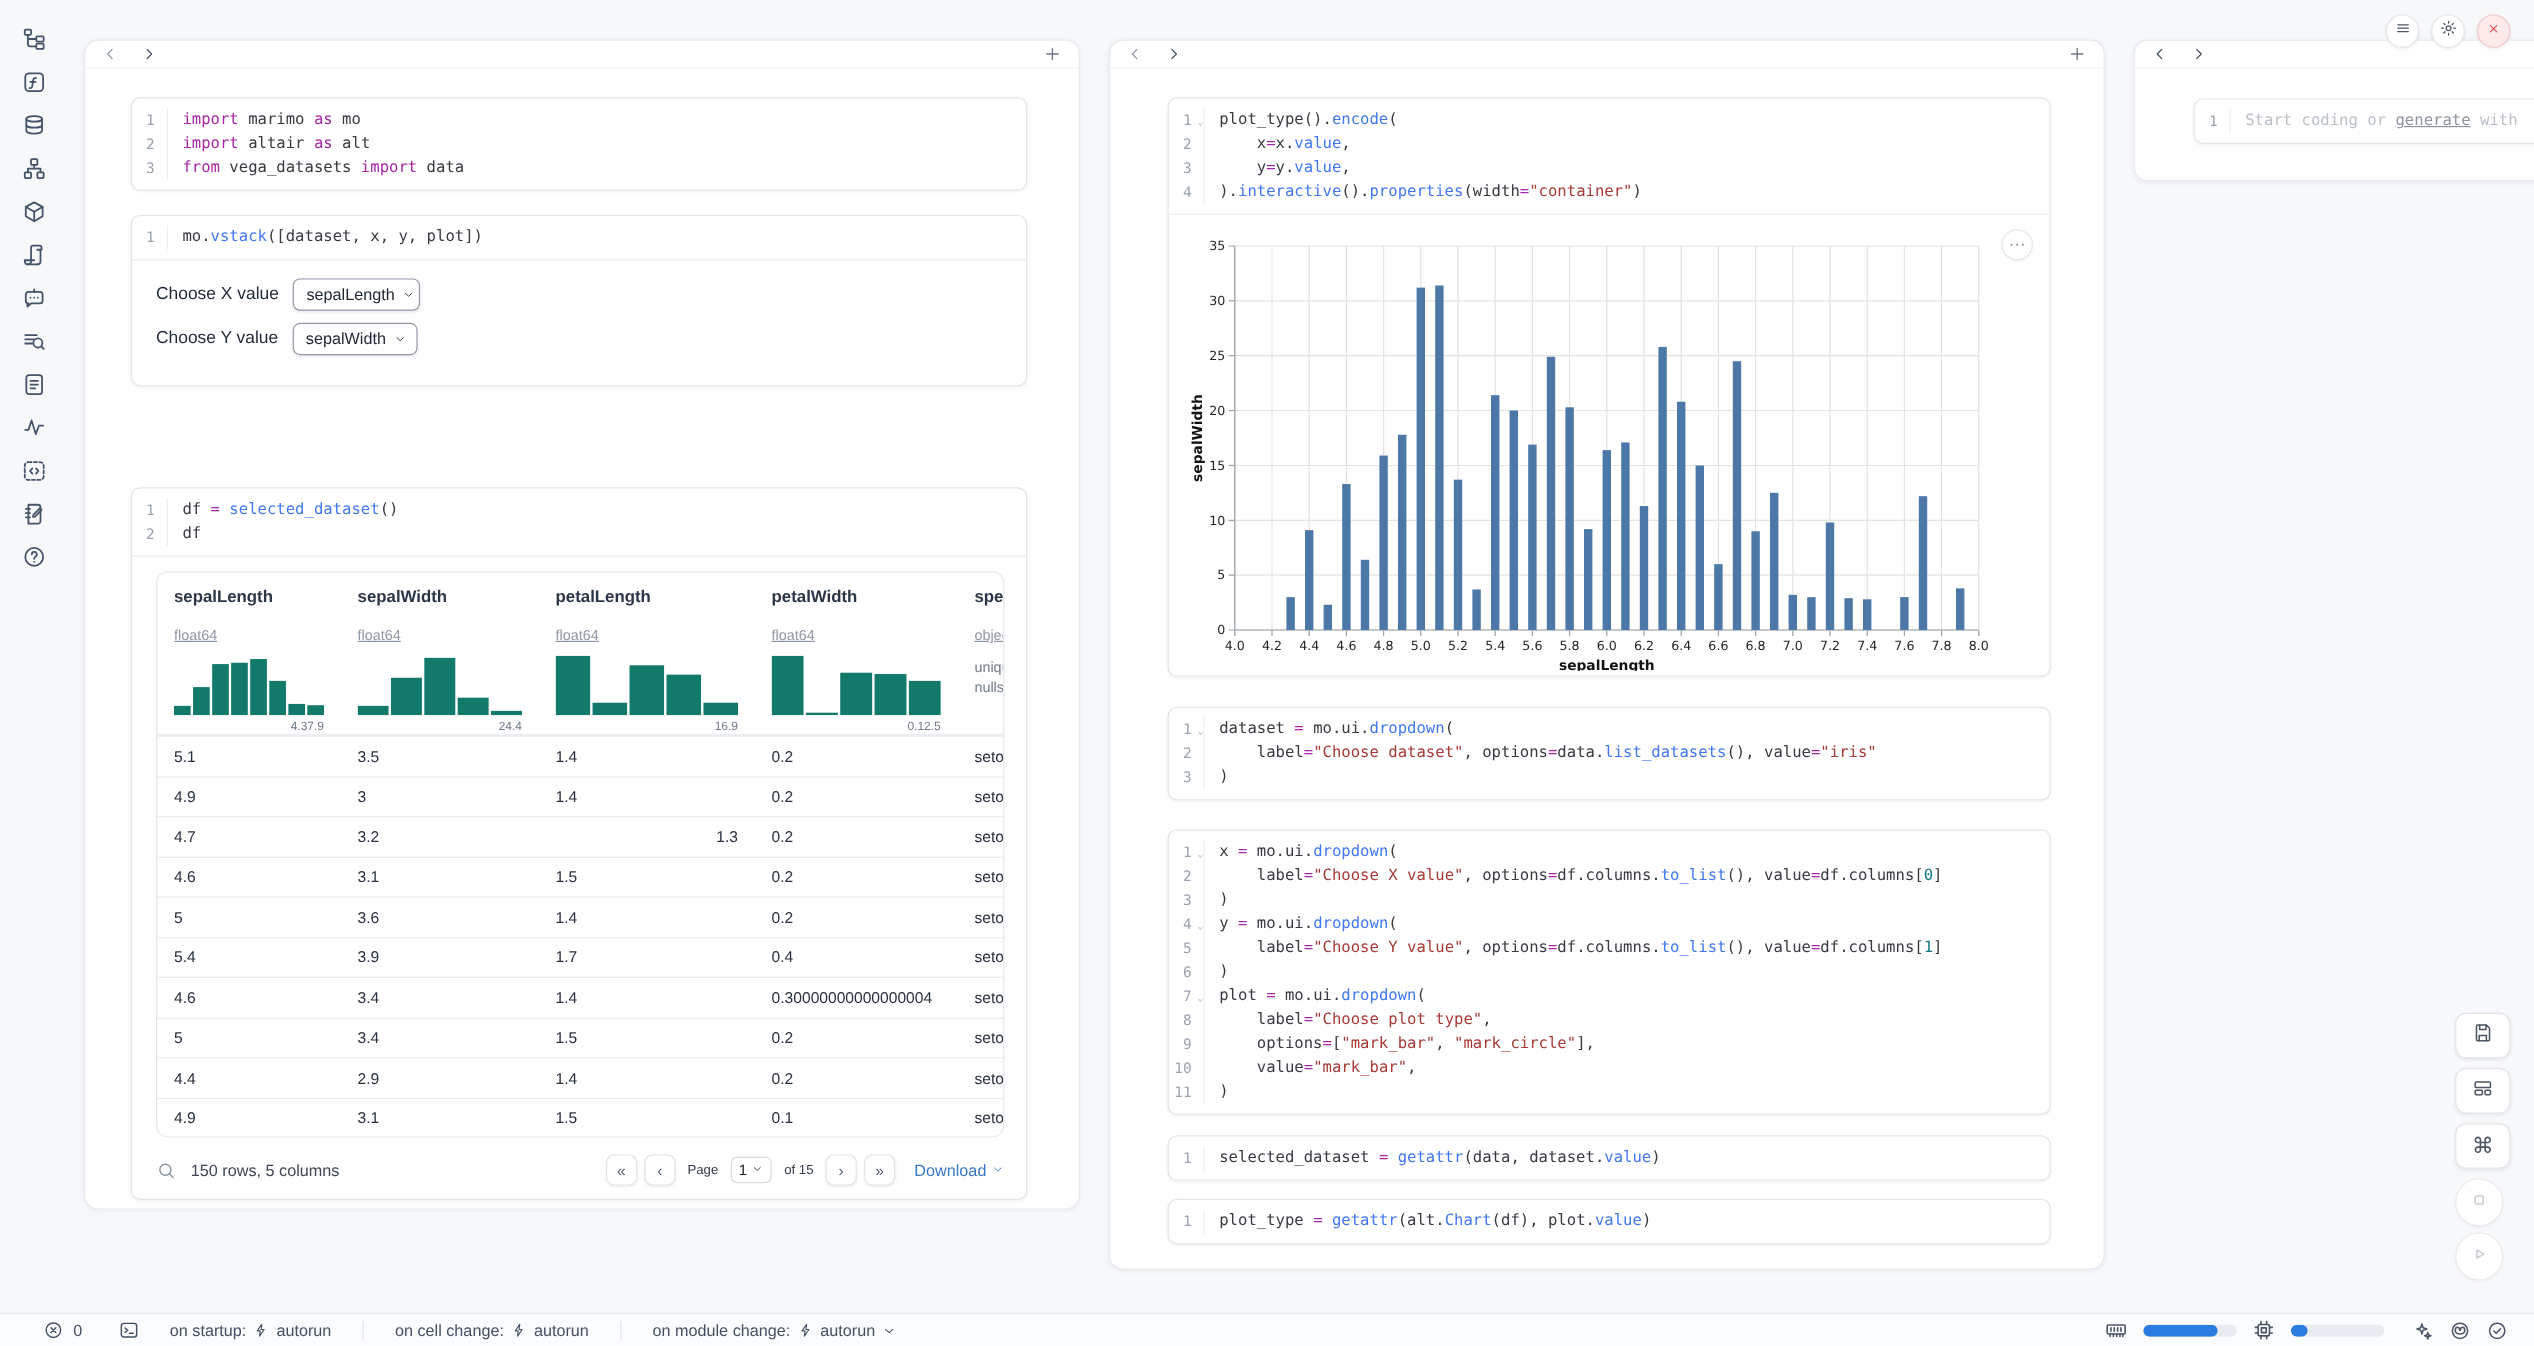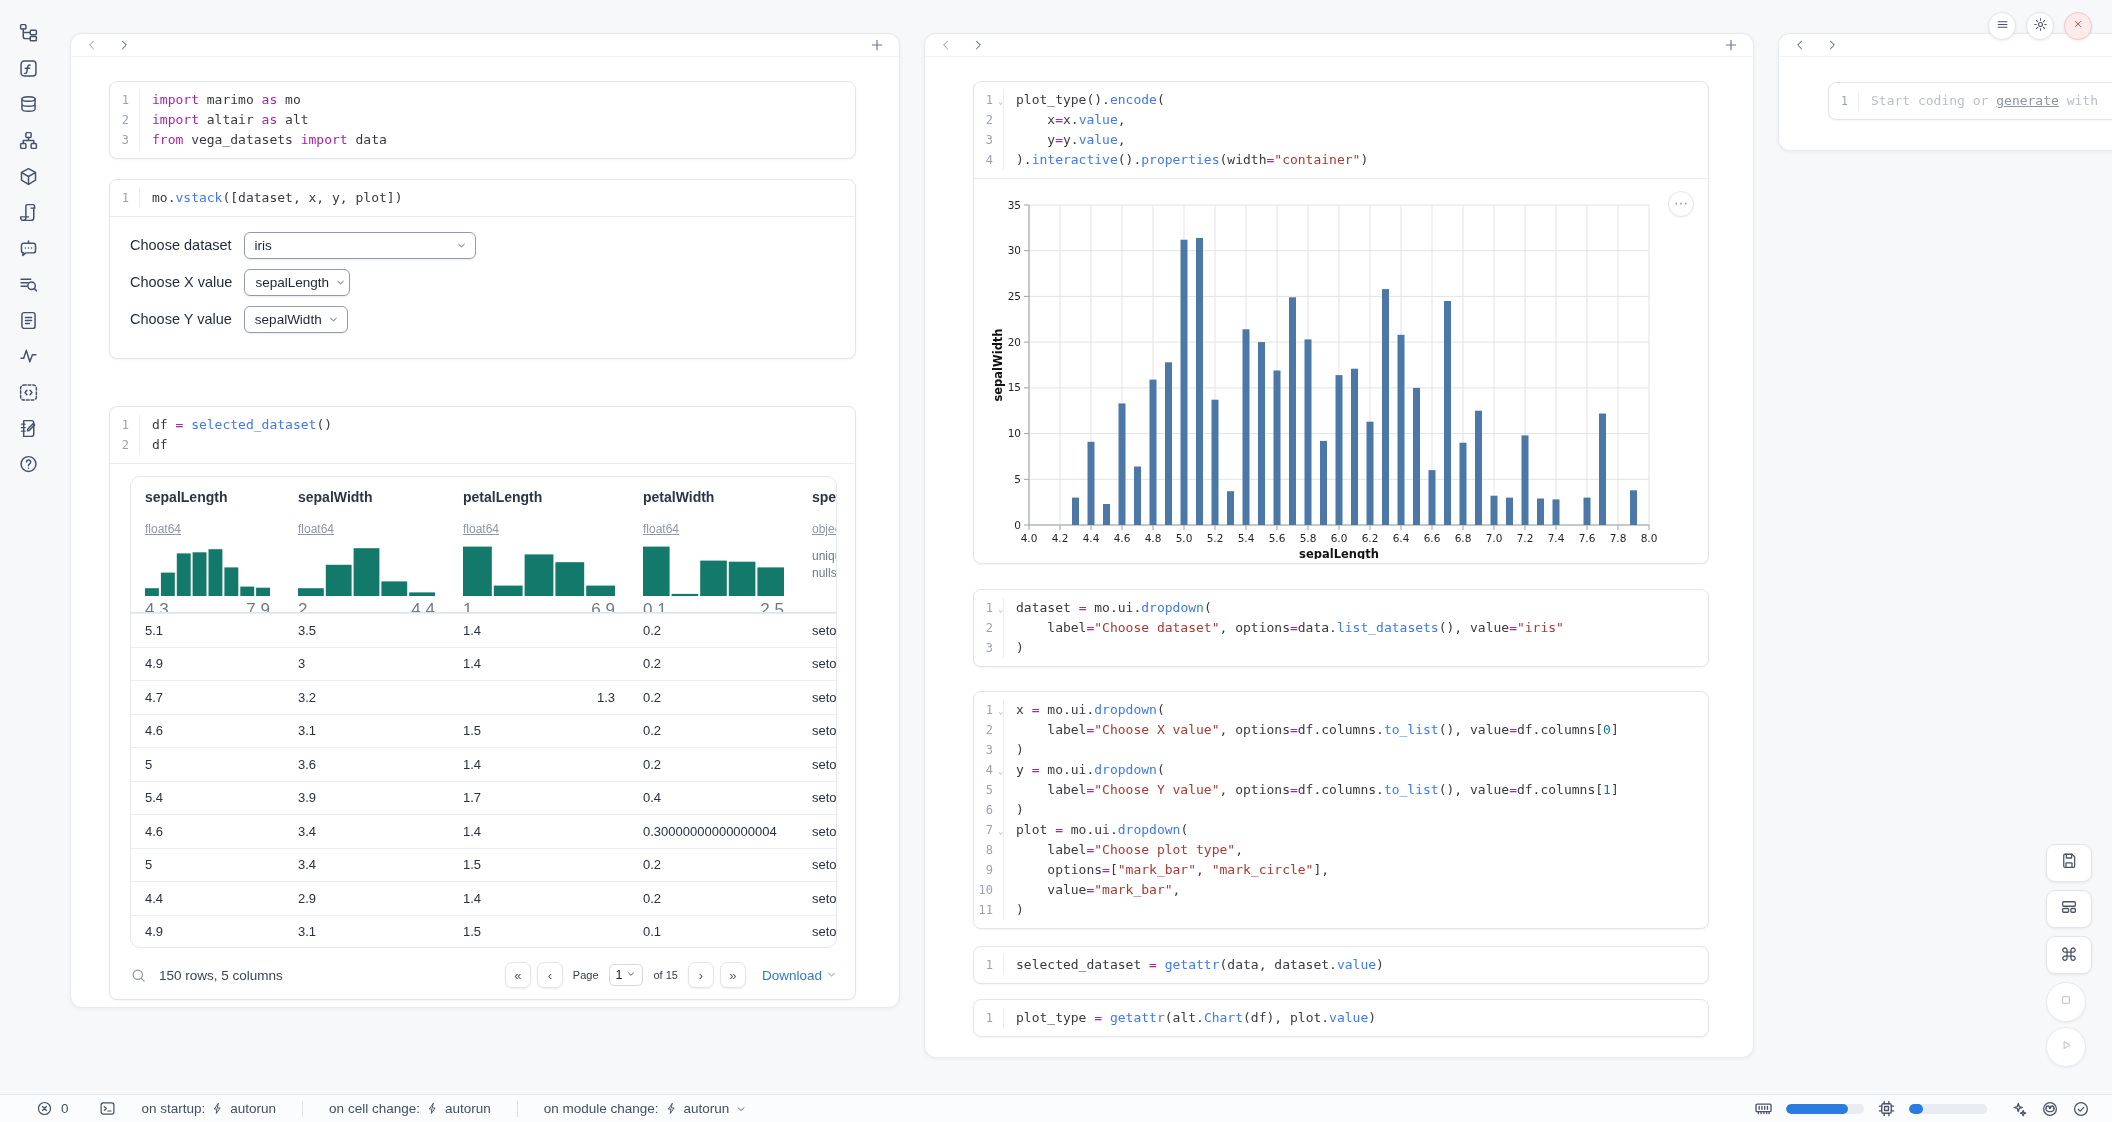--- a/index.html
+++ b/index.html
@@ -36,21 +36,21 @@
     background:#fff; box-shadow:0 1px 2px rgba(0,0,0,.08); cursor:pointer; }
   .sel-ch { color:#333; line-height:0; margin-left:6px; }
   
   .dftable { position:absolute; left:20px; top:69px; width:707px; height:472px;
     border:1px solid #e4e7ec; border-radius:10px; overflow:hidden; background:#fff; }
   .thead { display:flex; height:136px; border-bottom:1px solid #dfe3e9; overflow:hidden; }
   .th { flex:none; padding:12px 14px 0 14px; }
   .cname { font-size:14px; font-weight:bold; color:#2a3647; }
   .ctype { font-size:12px; color:#8d97a5; margin-top:17px;text-decoration:underline; }
   .chist { margin-top:8px; line-height:0; }
-  .crange { display:flex; justify-content:space-between; font-size:17px; color:#6f7a88; margin-top:4px; }
+  .crange { display:flex; justify-content:flex-end; font-size:10px; color:#6f7a88; margin-top:4px; }
   .cmeta { margin-top:12px; font-size:12px; color:#6d7886; line-height:17px; }
   .trow { display:flex; height:33.5px; align-items:center; border-top:1px solid #e9ecf0; font-size:13px; color:#28313f; }
   .trow:first-of-type { border-top:none; }
   .td { flex:none; padding:0 14px; white-space:nowrap; overflow:hidden; }
   .tfoot { position:absolute; left:20px; top:545px; width:707px; height:46px; display:flex; align-items:center; }
   .tsearch { color:#8a94a2; line-height:0; margin-right:12px; }
   .tsummary { font-size:13.5px; color:#3c4654; }
   .pag { margin-left:auto; display:flex; align-items:center; gap:6px; }
   .pbtn { width:26px; height:26px; border:1px solid #e2e5ea; border-radius:7px; background:#fff;
     box-shadow:0 1px 2px rgba(0,0,0,.07); color:#55606e; font-size:13px; cursor:pointer; }
@@ -216,29 +216,20 @@
   </div>
   <div class="cell" style="top:145px">
     <div class="code">
         <div class="cl">
           <span class="ln">1</span>
           <span class="lc"><span style="color: rgb(56, 58, 66);">mo.</span><span style="color: rgb(64, 120, 242);">vstack</span><span style="color: rgb(56, 58, 66);">([dataset, x, y, plot])</span></span>
         </div>
       </div>
     <div class="divider"></div>
     <div class="controls">
-        <div class="ctl-row">
-          <span class="ctl-label">Choose dataset</span>
-          <div class="sel" style="width: 232px;">
-            <span>iris</span>
-            <span class="sel-ch"><svg width="11" height="11" viewBox="0 0 24 24" fill="none" stroke="currentColor" stroke-width="1.7" stroke-linecap="round" stroke-linejoin="round">
-                <path d="M6 9.5l6 5.5 6-5.5"></path>
-              </svg></span>
-          </div>
-        </div>
         <div class="ctl-row">
           <span class="ctl-label">Choose X value</span>
           <div class="sel" style="width: 106px;">
             <span>sepalLength</span>
             <span class="sel-ch"><svg width="11" height="11" viewBox="0 0 24 24" fill="none" stroke="currentColor" stroke-width="1.7" stroke-linecap="round" stroke-linejoin="round">
                 <path d="M6 9.5l6 5.5 6-5.5"></path>
               </svg></span>
           </div>
         </div>
         <div class="ctl-row">

